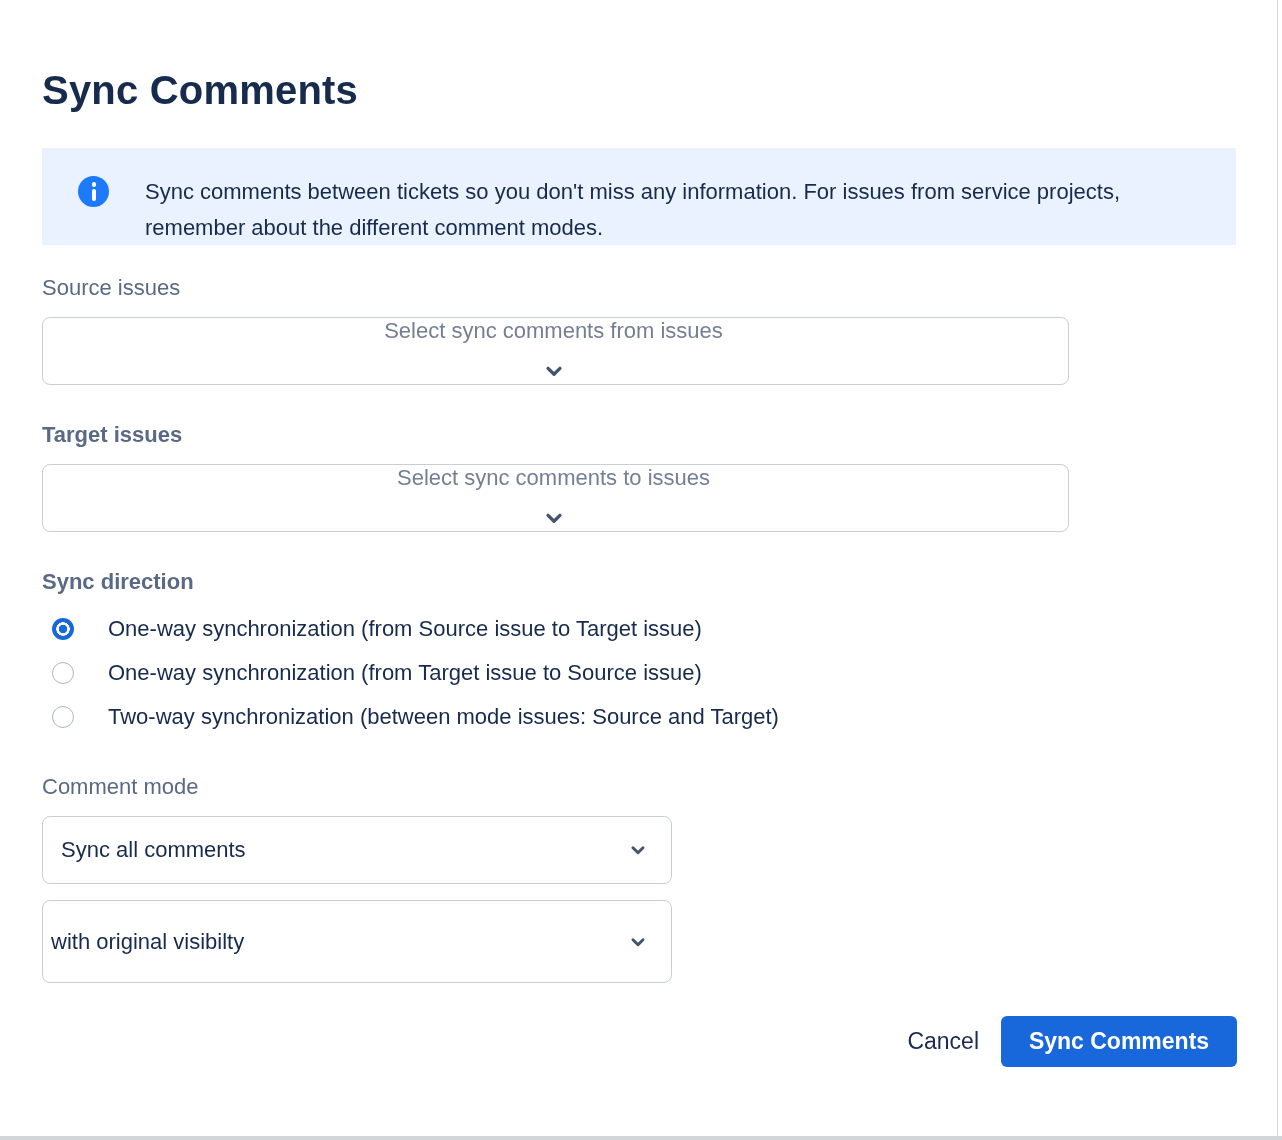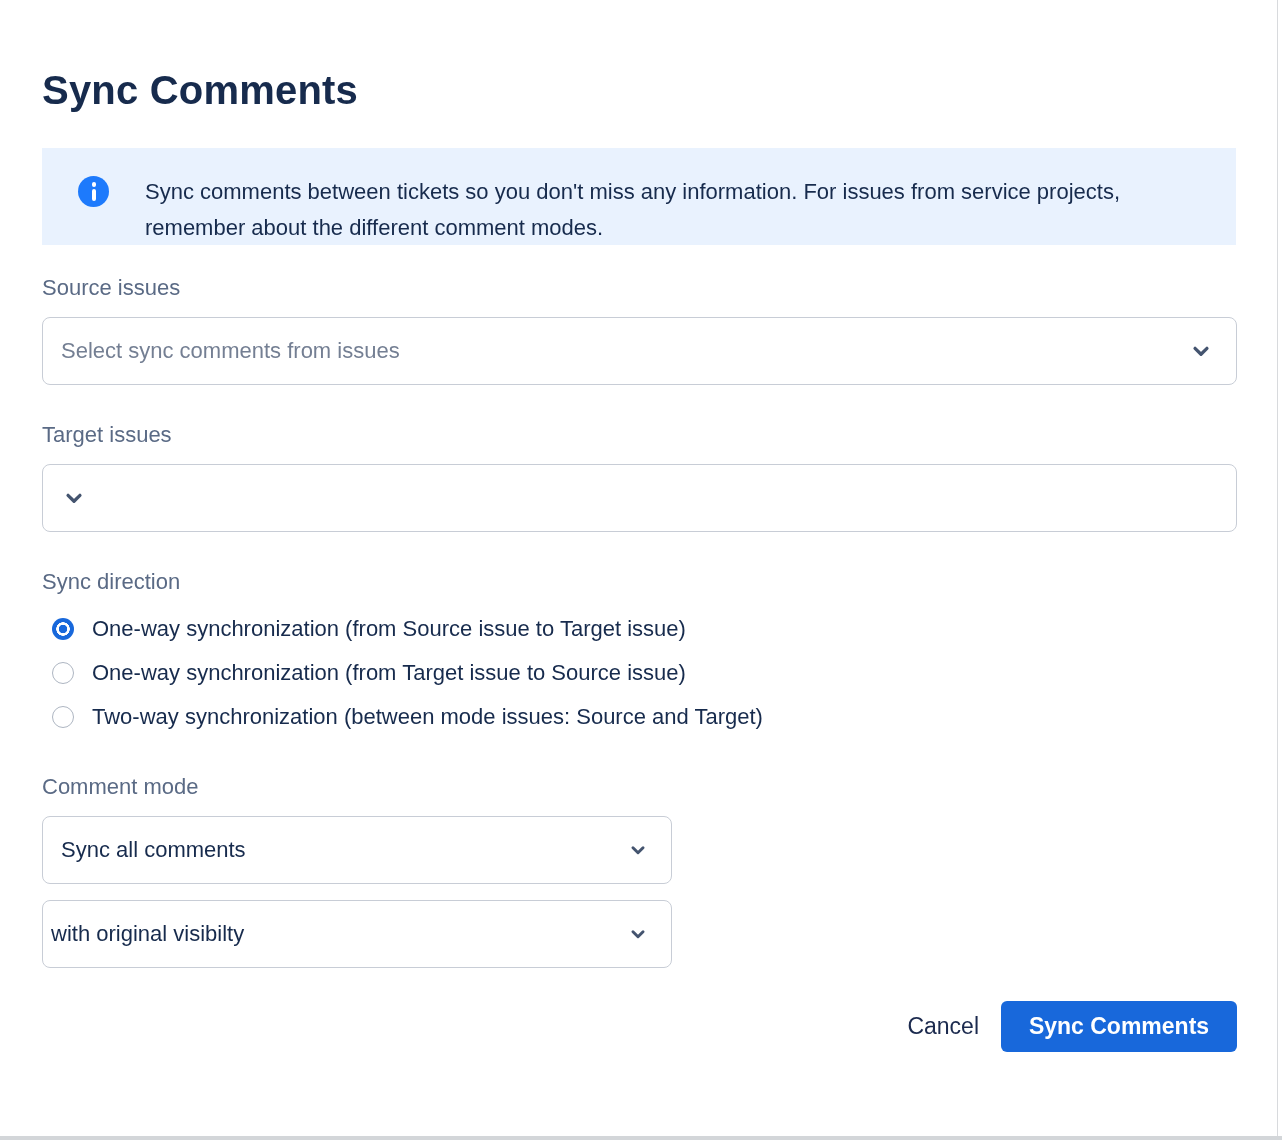--- a/index.html
+++ b/index.html
@@ -76,41 +76,41 @@
     line-height: 36px;
     color: #172B4D;
   }
 
   .form-label {
     margin-top: 30px;
     font-size: 22px;
     line-height: 26px;
     color: #5A6A85;
   }
-  .form-label.tight { margin-top: 37px; }
+  .form-label.tight { margin-top: 37px; font-weight: bold; }
   .form-label.after-radios { margin-top: 35px; }
 
   .select-box {
     margin-top: 16px;
     height: 68px;
     border: 1px solid #C8CDD6;
     border-radius: 8px;
     background: #ffffff;
     display: flex;
     align-items: center;
     padding: 0 22px 0 18px;
     font-size: 22px;
     cursor: pointer;
   }
-  .select-box.full { width: 1195px; }
+  .select-box.full { width: 1027px; flex-direction: column; }
   .select-box.half { width: 630px; }
   .select-box .value-placeholder { color: #747F93; flex: 1; }
   .select-box .value-selected { color: #172B4D; flex: 1; }
   .select-box .chev { flex: 0 0 auto; display: flex; align-items: center; }
-  .select-box.gap2 { height: 68px; padding-left: 8px; }
+  .select-box.gap2 { height: 83px; padding-left: 8px; }
 
   .radio-group { margin-top: 12px; }
   .radio-row {
     height: 44px;
     display: flex;
     align-items: center;
     padding-left: 10px;
     cursor: pointer;
   }
   .radio-dot {
@@ -120,21 +120,21 @@
     border: 1.5px solid #AEB6C2;
     background: #ffffff;
     flex: 0 0 auto;
   }
   .radio-dot.checked {
     border: none;
     background: radial-gradient(circle at center,
       #1868DB 0 4px, #ffffff 4.5px 6.5px, #1868DB 7px 11px);
   }
   .radio-label {
-    margin-left: 18px;
+    margin-left: 34px;
     font-size: 22px;
     color: #172B4D;
   }
 
   .footer {
     margin-top: 33px;
     display: flex;
     justify-content: flex-end;
     align-items: center;
   }
@@ -180,20 +180,21 @@
     <span class="value-placeholder">Select sync comments from issues</span>
     <span class="chev">
       <svg width="26" height="26" viewBox="0 0 24 24" fill="none">
           <path d="M6.5 9.5 L12 15 L17.5 9.5" stroke="#44546F" stroke-width="3" stroke-linecap="round" stroke-linejoin="round"></path>
         </svg>
     </span>
   </div>
 
   <div class="form-label tight">Target issues</div>
   <div class="select-box full" role="combobox">
+    <span class="value-placeholder">Select sync comments to issues</span>
     <span class="chev">
       <svg width="26" height="26" viewBox="0 0 24 24" fill="none">
           <path d="M6.5 9.5 L12 15 L17.5 9.5" stroke="#44546F" stroke-width="3" stroke-linecap="round" stroke-linejoin="round"></path>
         </svg>
     </span>
   </div>
 
   <div class="form-label tight">Sync direction</div>
   <div class="radio-group">
     <div class="radio-row" role="radio">

